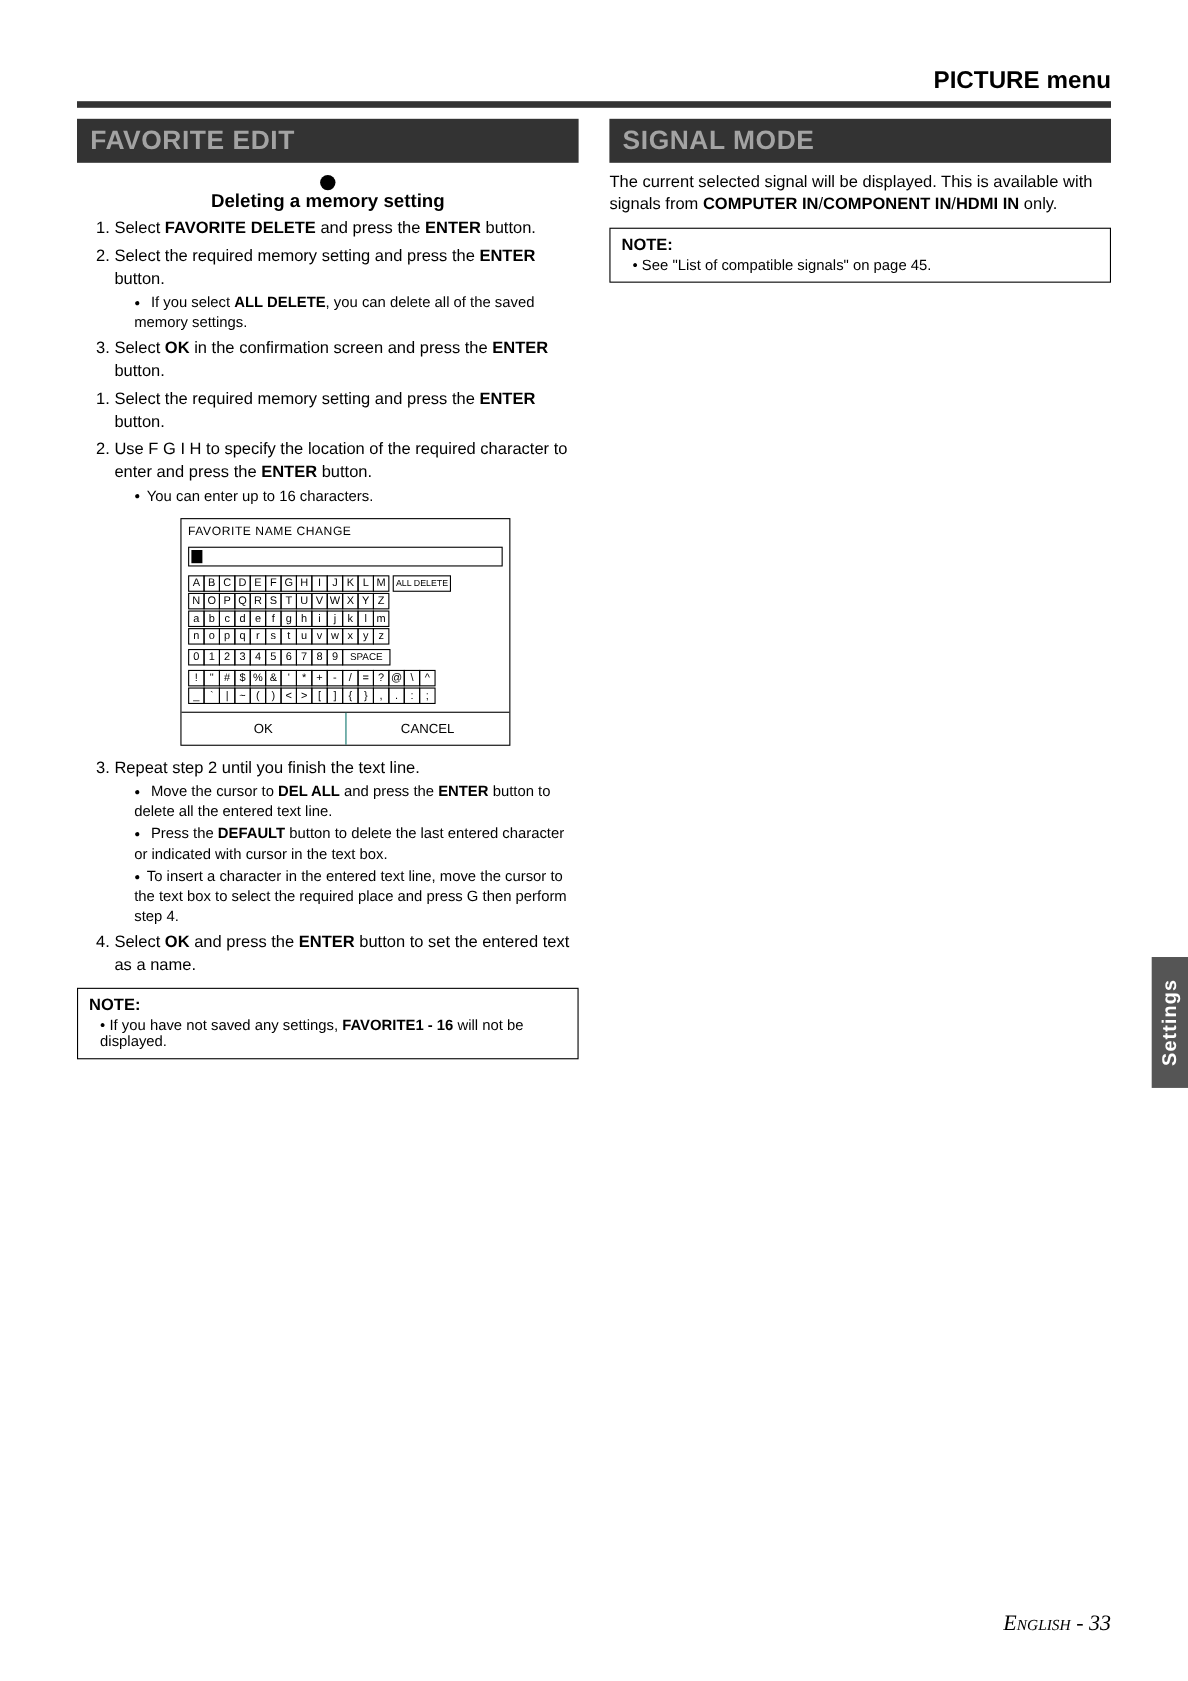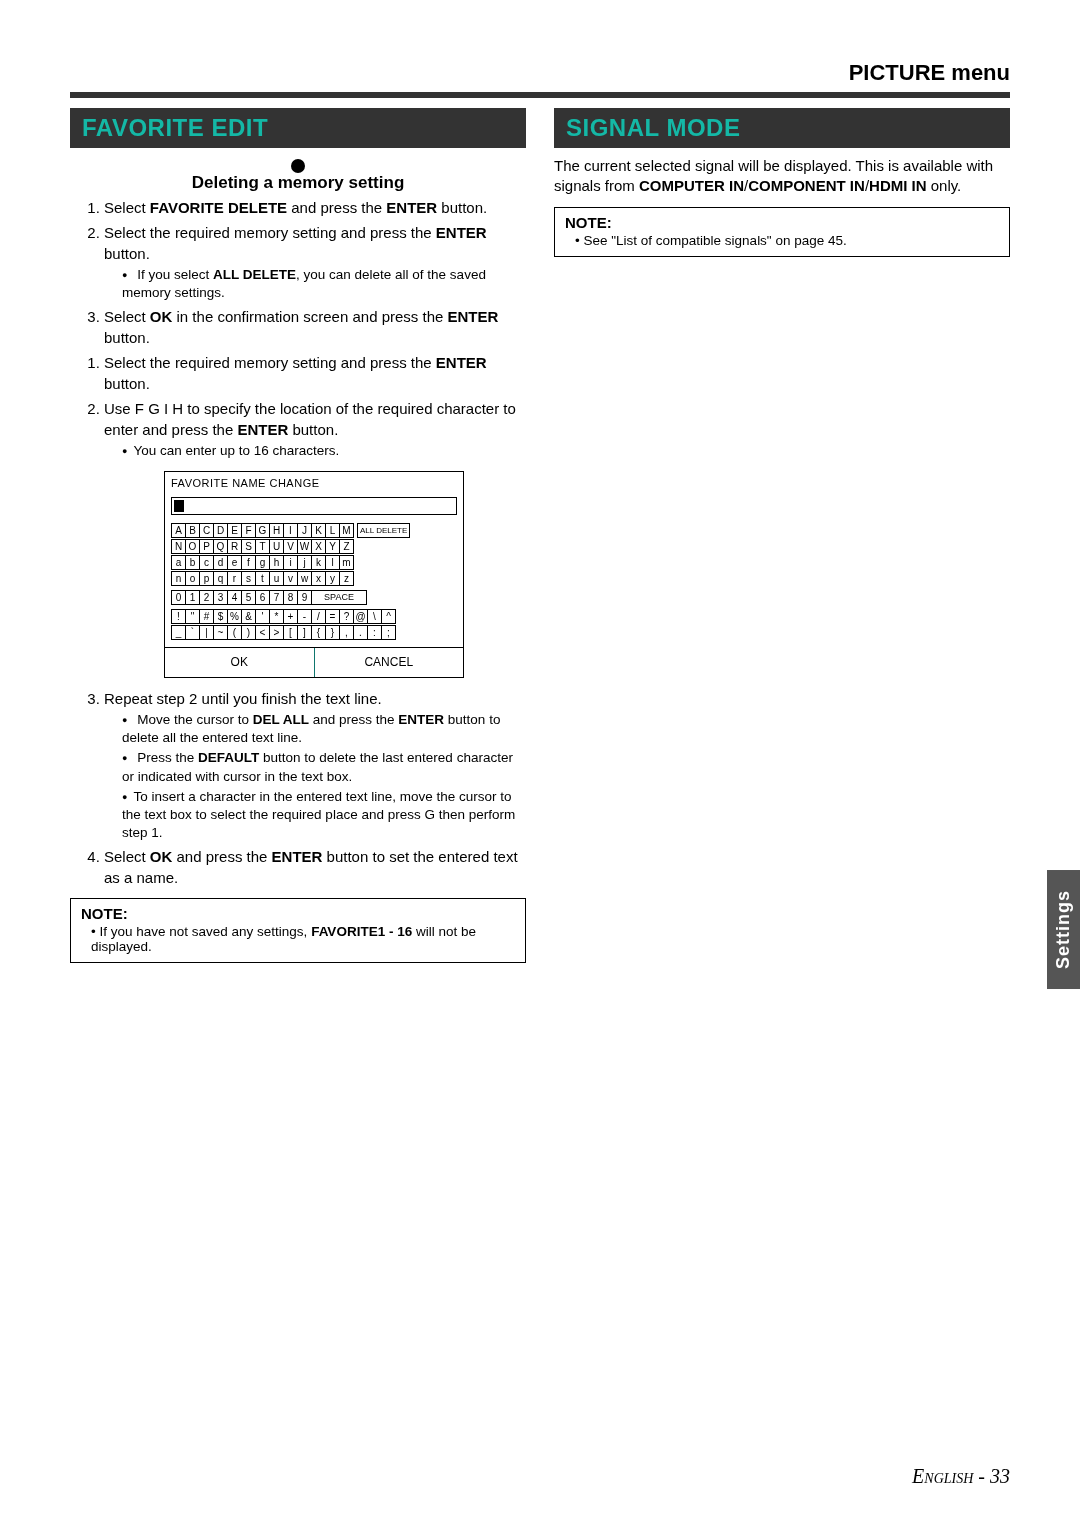--- a/index.html
+++ b/index.html
@@ -24,21 +24,21 @@
     background: #333;
     margin-bottom: 10px;
   }
   .columns {
     display: flex;
     gap: 28px;
   }
   .col { flex: 1 1 0; }
   .section-bar {
     background: #333;
-    color: #14b8a6;
+    color: #a3a3a3;
     font-weight: bold;
     font-size: 24px;
     padding: 6px 12px;
     margin-bottom: 8px;
     letter-spacing: 0.5px;
   }
   .intro { margin-bottom: 8px; line-height: 1.35; }
   .sub-heading {
     display: flex;
     align-items: center;
@@ -98,21 +98,21 @@
   .osd-grid-wrap { padding: 2px 6px 6px 6px; }
   .osd-row { display: flex; gap: 0; margin-bottom: 1px; }
   .osd-cell {
     border: 1px solid #000;
     width: 15px; height: 15px;
     text-align: center;
     line-height: 13px;
     font-size: 10px;
     margin-right: -1px;
   }
-  .osd-cell.space { width: 56px; font-size: 9px; }
+  .osd-cell.space { width: 44px; font-size: 9px; }
   .osd-all-delete {
     border: 1px solid #000;
     font-size: 8px;
     padding: 1px 2px;
     margin-left: 4px;
     height: 15px;
     line-height: 12px;
   }
   .osd-buttons {
     display: flex;
@@ -325,21 +325,21 @@
       </li>
       <li>
         <span>Repeat step 2 until you finish the text line.</span>
         <ul class="sub">
           <li>
             <span>Move the cursor to </span><span class="strong">DEL ALL</span><span> and press the </span><span class="strong">ENTER</span><span> button to delete all the entered text line.</span>
           </li>
           <li>
             <span>Press the </span><span class="strong">DEFAULT</span><span> button to delete the last entered character or indicated with cursor in the text box.</span>
           </li>
-          <li>To insert a character in the entered text line, move the cursor to the text box to select the required place and press G then perform step 1.</li>
+          <li>To insert a character in the entered text line, move the cursor to the text box to select the required place and press G then perform step 4.</li>
         </ul>
       </li>
       <li>
         <span>Select </span><span class="strong">OK</span><span> and press the </span><span class="strong">ENTER</span><span> button to set the entered text as a name.</span>
       </li>
     </ol>
 
     <div class="note-box">
       <div class="note-title">NOTE:</div>
       <ul>

